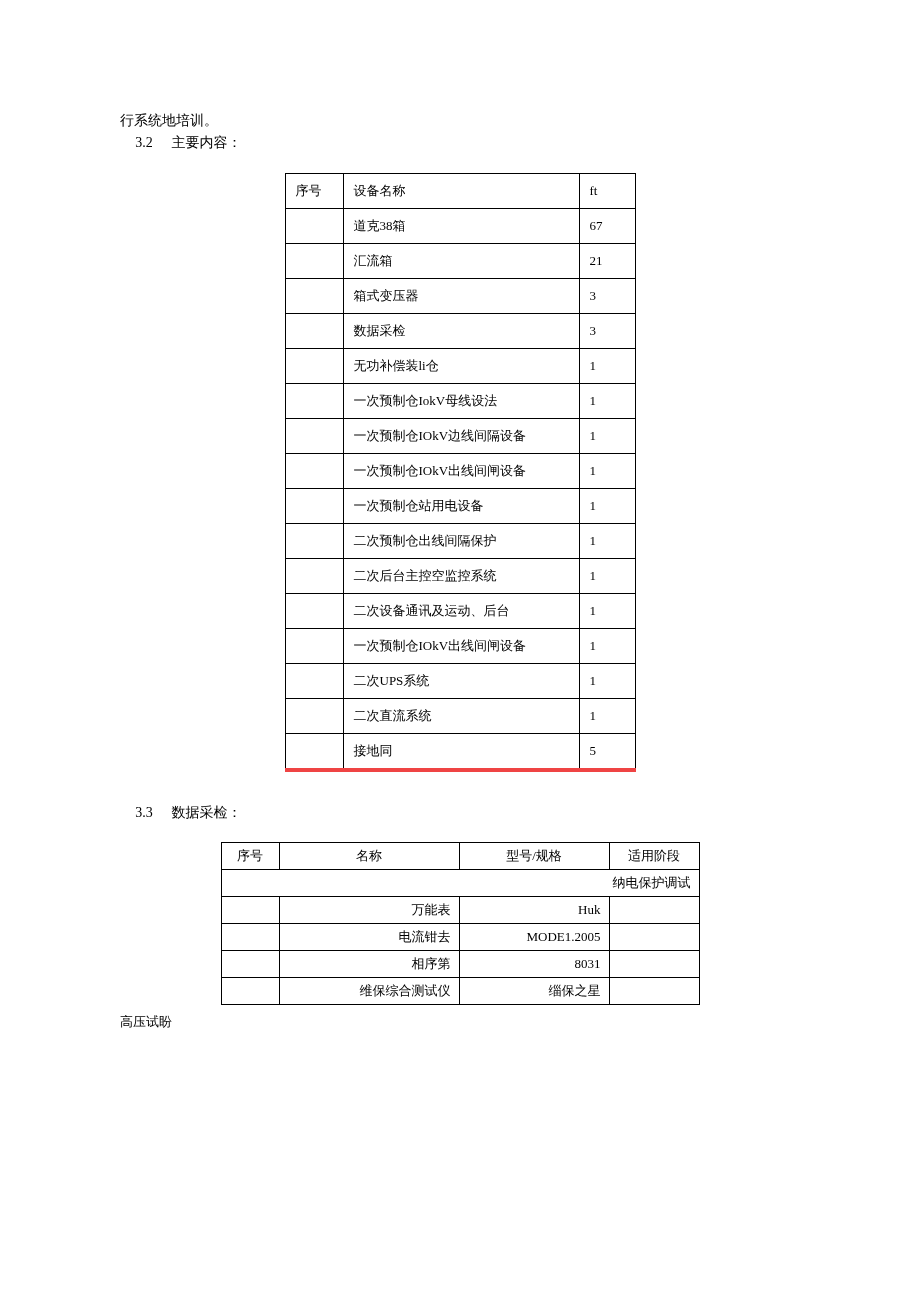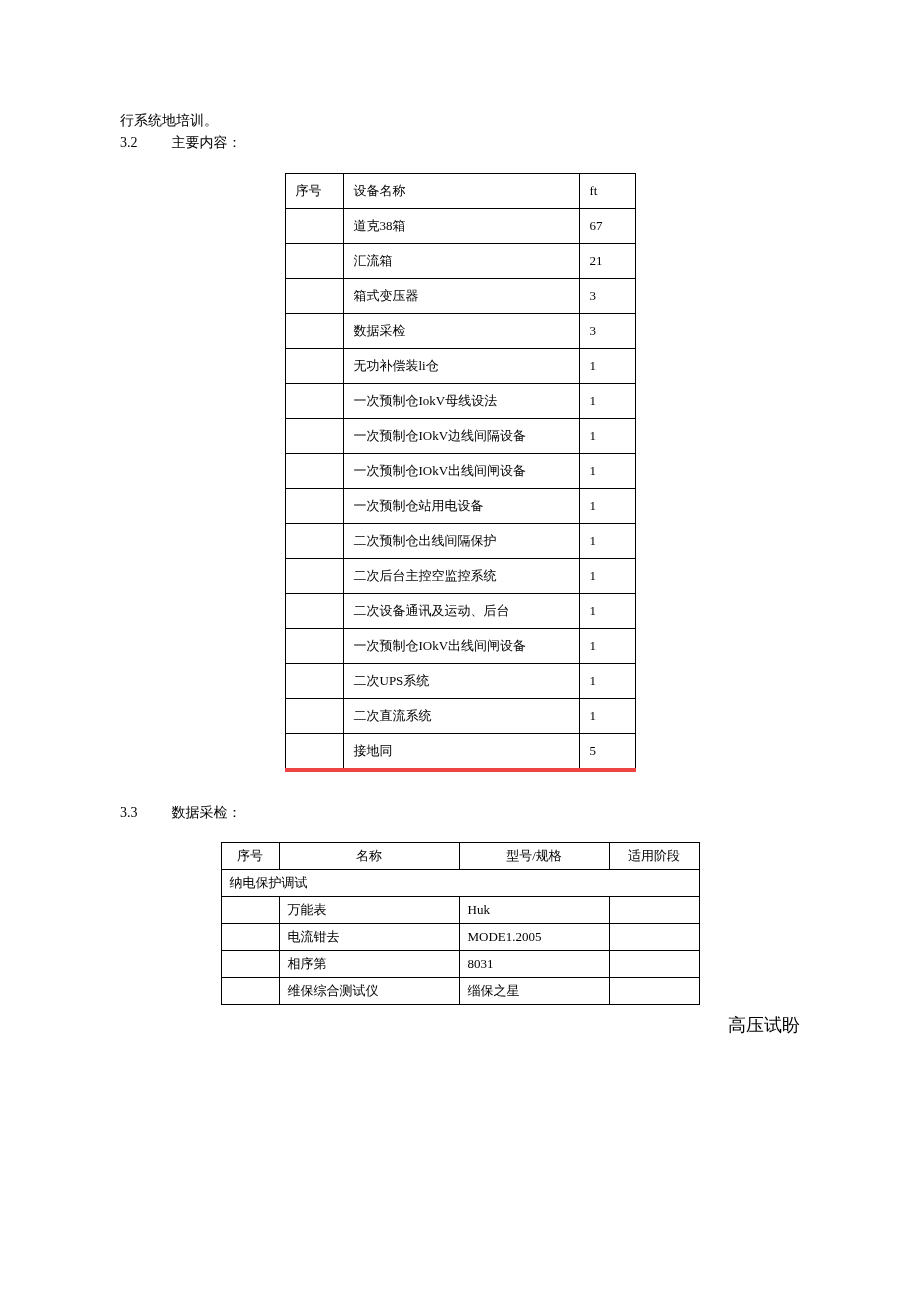--- a/index.html
+++ b/index.html
@@ -18,20 +18,21 @@
     .paragraph {
       line-height: 1.6;
     }
     .section-heading {
       margin-bottom: 18px;
       line-height: 1.6;
     }
     .sec-num {
       display: inline-block;
       width: 48px;
+      text-align: center;
     }
     .table1-wrap {
       display: flex;
       justify-content: center;
       margin-bottom: 30px;
     }
     table.t1 {
       border-collapse: collapse;
       table-layout: fixed;
     }
@@ -66,37 +67,37 @@
       justify-content: center;
       margin-bottom: 8px;
     }
     table.t2 {
       border-collapse: collapse;
       table-layout: fixed;
     }
     table.t2 td, table.t2 th {
       border: 1px solid #000;
       padding: 4px 8px;
-      text-align: left;
+      text-align: right;
       vertical-align: middle;
       font-weight: normal;
       font-size: 13px;
       height: 26px;
     }
     table.t2 th {
       text-align: center;
     }
     .t2-c1 { width: 58px; }
     .t2-c2 { width: 180px; }
     .t2-c3 { width: 150px; text-align: center; }
     .t2-c4 { width: 90px; }
     .t2-span { text-align: center; }
     .below-table2 {
-      text-align: right;
-      font-size: 18px;
+      text-align: left;
+      font-size: 13px;
       margin-top: 6px;
     }
   </style>
 </head>
 <body>
 
 <div class="paragraph">
   <span>行系统地培训。</span>
 </div>
 

